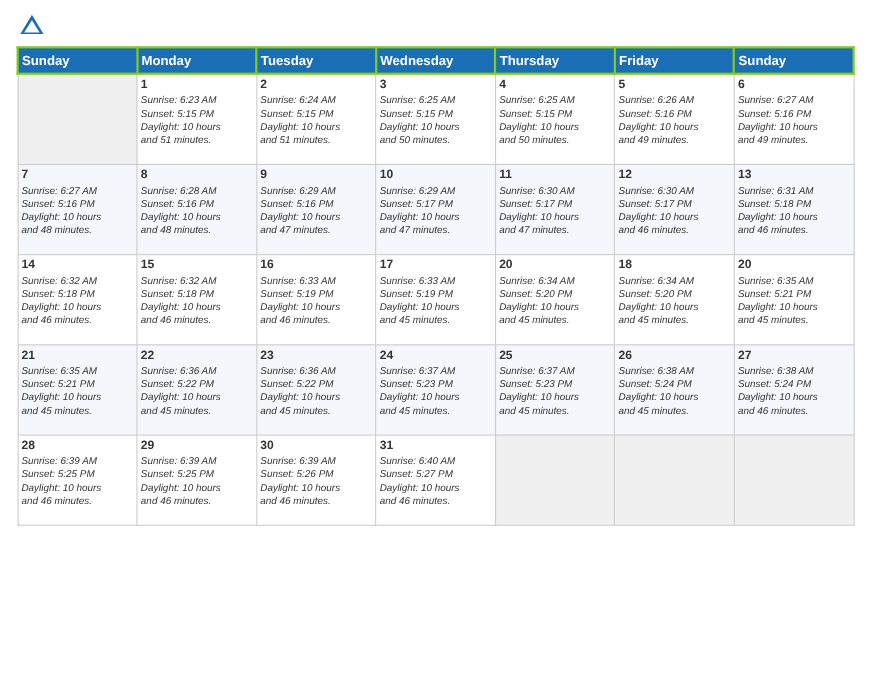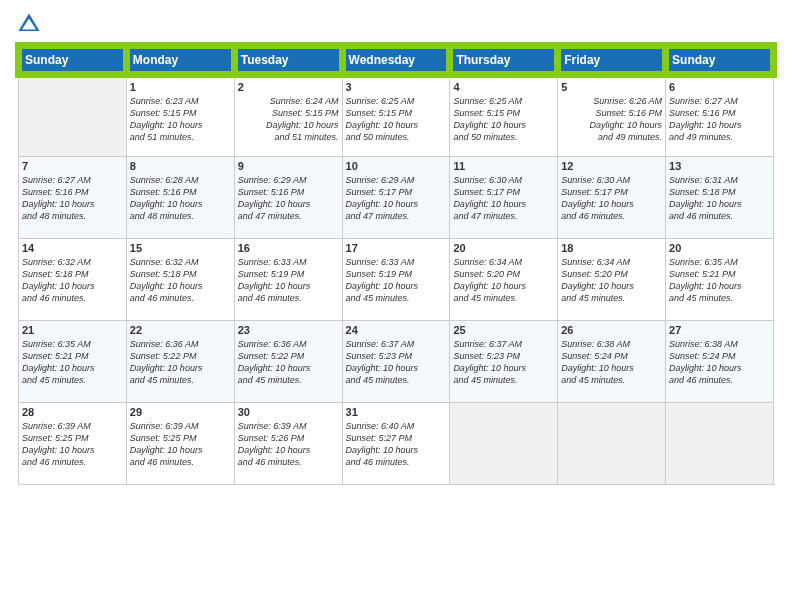--- a/index.html
+++ b/index.html
@@ -64,21 +64,21 @@
       border-collapse: collapse;
       table-layout: fixed;
     }
     .calendar-table thead th {
       background: #1a6eb5;
       color: #fff;
       font-size: 12px;
       font-weight: bold;
       padding: 4px 3px;
       text-align: left;
-      border: 7px solid #84cc16;
+      border: 2px solid #84cc16;
     }
     .calendar-table tbody td {
       vertical-align: top;
       border: 1px solid #ccc;
       padding: 3px 3px;
       font-size: 9.5px;
       color: #333;
       height: 82px;
     }
     .day-num {
@@ -145,42 +145,42 @@
           <td class="empty-cell"></td>
           <td>
             <span class="day-num">1</span>
             <div class="day-info" style="white-space: pre-line;">Sunrise: 6:23 AM
 Sunset: 5:15 PM
 Daylight: 10 hours
 and 51 minutes.</div>
           </td>
           <td>
             <span class="day-num">2</span>
-            <div class="day-info" style="white-space: pre-line; text-align: right;">Sunrise: 6:24 AM
+            <div class="day-info" style="white-space: pre-line;">Sunrise: 6:24 AM
 Sunset: 5:15 PM
 Daylight: 10 hours
 and 51 minutes.</div>
           </td>
           <td>
             <span class="day-num">3</span>
             <div class="day-info" style="white-space: pre-line;">Sunrise: 6:25 AM
 Sunset: 5:15 PM
 Daylight: 10 hours
 and 50 minutes.</div>
           </td>
           <td>
             <span class="day-num">4</span>
             <div class="day-info" style="white-space: pre-line;">Sunrise: 6:25 AM
 Sunset: 5:15 PM
 Daylight: 10 hours
 and 50 minutes.</div>
           </td>
           <td>
             <span class="day-num">5</span>
-            <div class="day-info" style="white-space: pre-line; text-align: right;">Sunrise: 6:26 AM
+            <div class="day-info" style="white-space: pre-line;">Sunrise: 6:26 AM
 Sunset: 5:16 PM
 Daylight: 10 hours
 and 49 minutes.</div>
           </td>
           <td>
             <span class="day-num">6</span>
             <div class="day-info" style="white-space: pre-line;">Sunrise: 6:27 AM
 Sunset: 5:16 PM
 Daylight: 10 hours
 and 49 minutes.</div>

